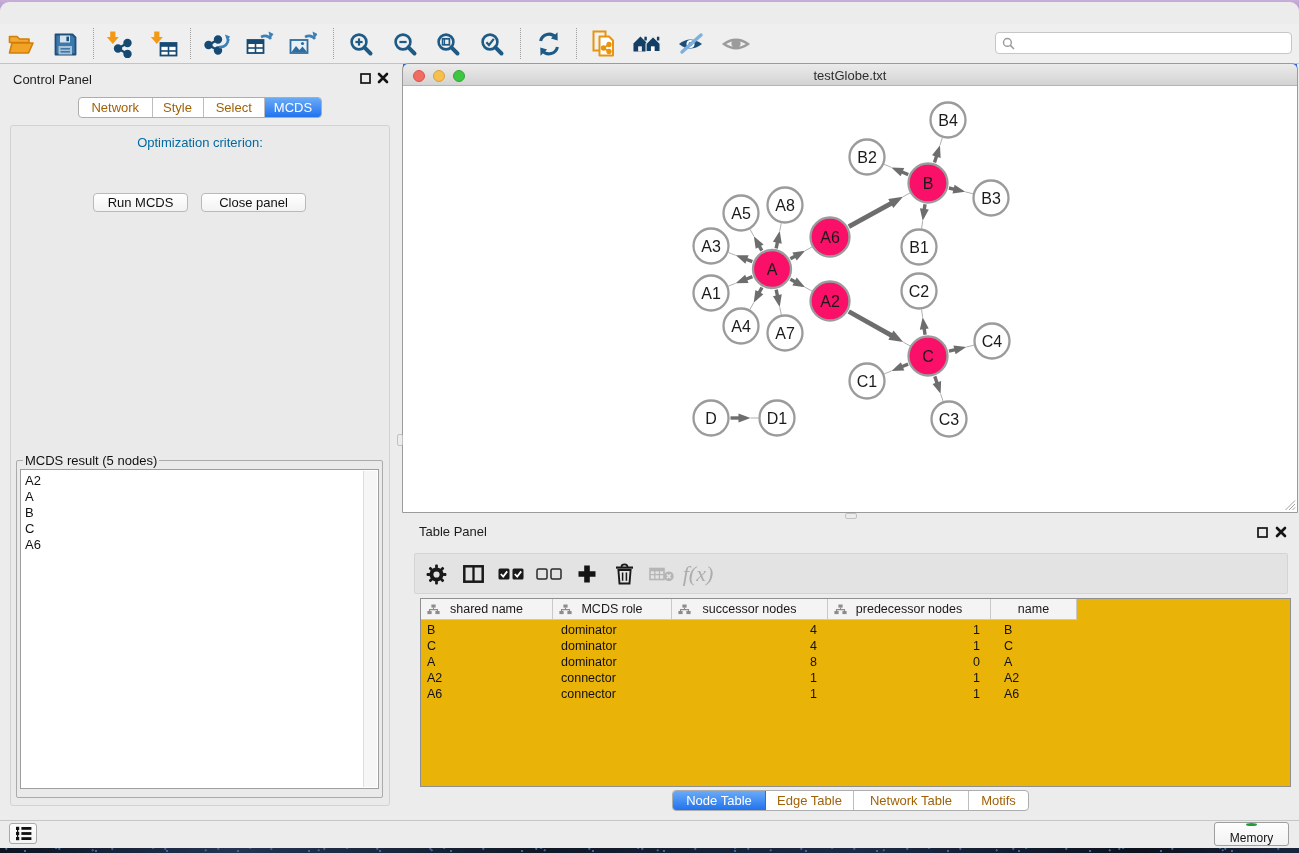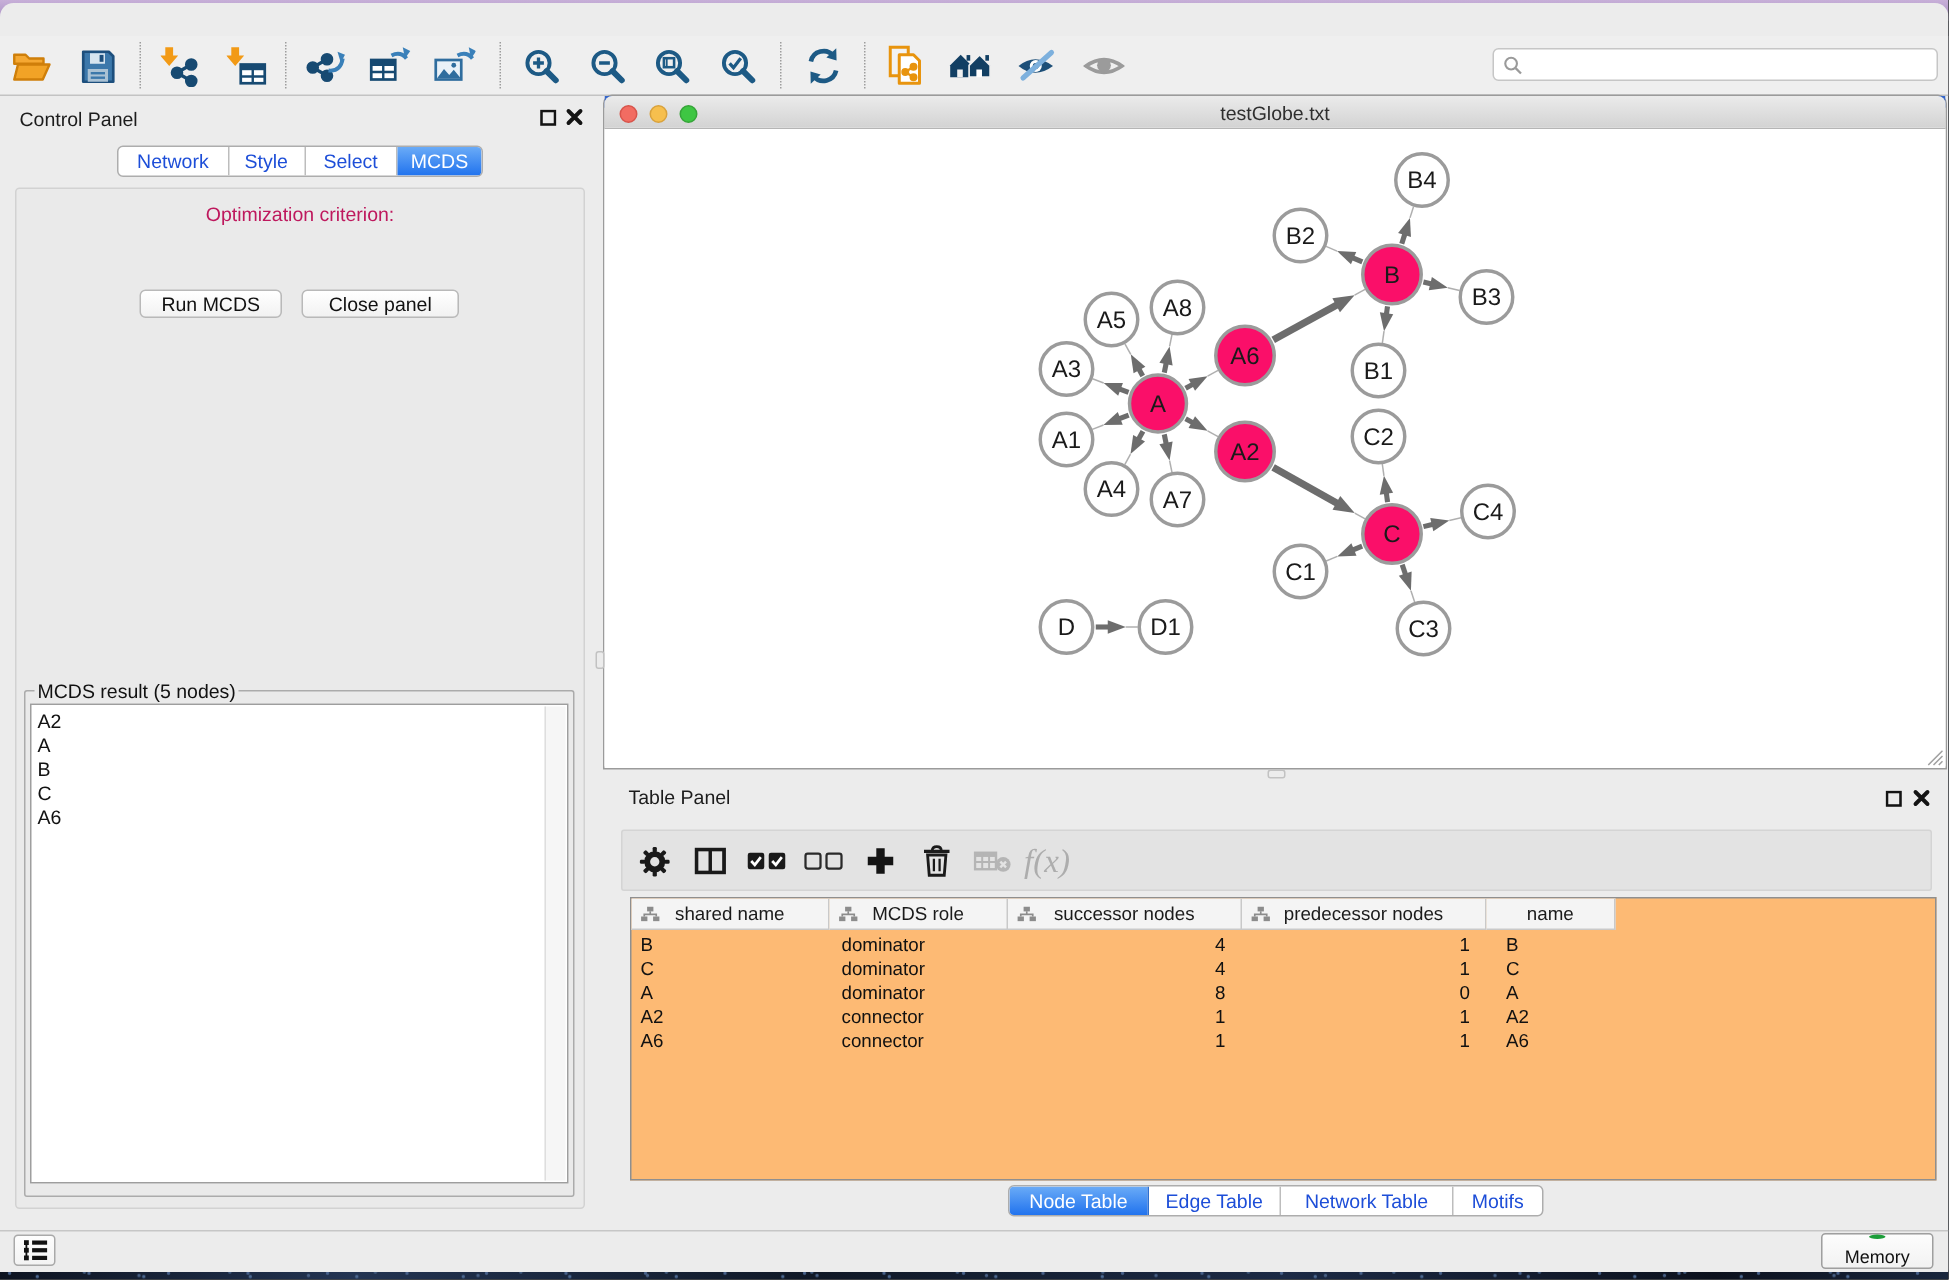--- a/index.html
+++ b/index.html
@@ -40,27 +40,27 @@
 .cp-title{position:absolute;left:13px;top:70px;font-size:13px;color:#1c1c1c;line-height:15px;}
 .panel-btn{position:absolute;width:14px;height:14px;display:flex;align-items:center;justify-content:center;}
 .cp-float{left:358px;top:69px;}
 .cp-close{left:376px;top:69px;}
 .tp-float{left:1255px;top:523px;}
 .tp-close{left:1274px;top:523px;}
 .seg{position:absolute;display:flex;background:#fff;border:1px solid #adadad;
   border-radius:4px;overflow:hidden;box-sizing:border-box;}
 .cp-tabs{left:78px;top:95px;width:244px;height:21px;}
 .seg .sg{flex:none;display:flex;align-items:center;justify-content:center;
-  font-size:13px;color:#1d4ed8;border-right:1px solid #bdbdbd;box-sizing:border-box;height:100%;}
+  font-size:13px;color:#a16207;border-right:1px solid #bdbdbd;box-sizing:border-box;height:100%;}
 .seg .sg:last-child{border-right:none;}
 .seg .sel{background:linear-gradient(#6aabf7,#2173ee);color:#fff;border-right-color:#2d6fd0;}
 .cp-body{position:absolute;left:10px;top:123px;width:380px;height:681px;
   background:#eaeaea;border:1px solid #d2d2d2;border-radius:3px;box-sizing:border-box;}
 .opt-label{position:absolute;left:0;top:133px;width:400px;text-align:center;
-  font-size:13px;color:#be185d;}
+  font-size:13px;color:#0369a1;}
 .combo{position:absolute;left:43px;top:157px;width:312px;height:21px;background:#fff;
   border:1px solid #b4b4b4;border-radius:4px;box-sizing:border-box;}
 .combo-text{position:absolute;left:10px;top:2.5px;font-size:13px;color:#111;}
 .combo-step{position:absolute;right:-1px;top:-1px;width:18px;height:21px;
   background:linear-gradient(#5fa5f8,#1a66e8);border-radius:0 4px 4px 0;}
 .pushbtn{position:absolute;height:19px;background:linear-gradient(#ffffff,#f2f2f2);
   border:1px solid #b9b9b9;border-radius:4px;box-sizing:border-box;
   font-size:13px;color:#111;display:flex;align-items:center;justify-content:center;}
 .btn-run{left:93px;top:191px;width:95px;}
 .btn-closepanel{left:201px;top:191px;width:105px;}
@@ -99,21 +99,21 @@
 .mh-bottom{left:845px;top:511px;width:12px;height:6px;}
 
 .tp-title{position:absolute;left:419px;top:522px;font-size:13px;color:#1c1c1c;line-height:15px;}
 .tp-toolbar{position:absolute;left:414px;top:551px;width:874px;height:41px;
   background:#e3e3e3;border:1px solid #d4d4d4;border-radius:2px;box-sizing:border-box;}
 .tpi{position:absolute;top:8px;width:30px;height:24px;display:flex;
   align-items:center;justify-content:center;}
 .fx-label{font-family:"Liberation Serif",serif;font-style:italic;
   font-size:22px;color:#adadad;}
 .dtable{position:absolute;left:420px;top:596px;width:871px;height:189px;
-  background:#fdba74;border:1px solid #8f8f8f;box-sizing:border-box;}
+  background:#eab308;border:1px solid #8f8f8f;box-sizing:border-box;}
 .dt-header{position:absolute;left:0;top:0;height:21px;width:100%;}
 .dt-hcell{position:absolute;top:0;height:21px;background:#f4f4f4;
   border-right:1px solid #c9c9c9;border-bottom:1px solid #c9c9c9;box-sizing:border-box;
   display:flex;align-items:center;justify-content:center;}
 .dt-hcell .hlabel{font-size:12.5px;color:#1a1a1a;}
 .dt-hcell svg{position:absolute;left:6px;top:5px;}
 .dt-rows{position:absolute;left:0;top:23px;width:100%;}
 .dt-row{position:relative;height:16px;}
 .dt-cell{position:absolute;top:0;height:16px;font-size:12.5px;color:#111;
   line-height:16px;box-sizing:border-box;white-space:nowrap;}

